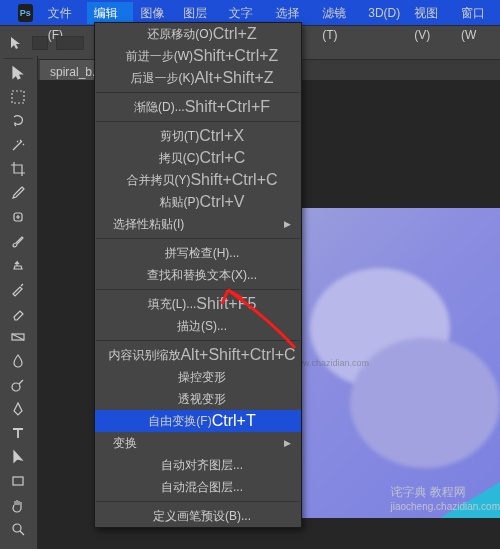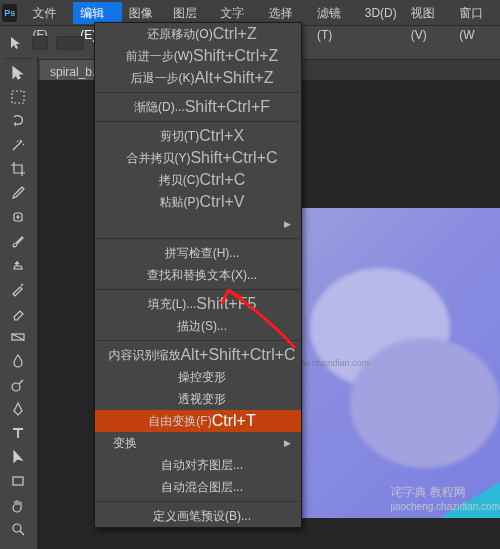--- a/index.html
+++ b/index.html
@@ -1,17 +1,17 @@
 <!DOCTYPE html>
 <html><head>
 <meta charset="utf-8">
 <style>
 *{margin:0;padding:0;box-sizing:border-box;font-family:"Microsoft YaHei",sans-serif;font-size:12px;color:#ccc;-webkit-font-smoothing:antialiased}
 body{background:#535353;width:500px;height:549px;overflow:hidden;position:relative}
-.menubar{background:#404040;height:26px;display:flex;align-items:center;padding-left:2px;border-bottom:1px solid #2a2a2a}
+.menubar{background:#1d4ed8;height:26px;display:flex;align-items:center;padding-left:18px;border-bottom:1px solid #2a2a2a}
 .menubar .ps-logo{width:18px;height:18px;background:#1f1f1f;border-radius:3px;margin-right:8px;display:flex;align-items:center;justify-content:center;color:#5fb3e6;font-size:9px;font-weight:bold}
 .menubar .mitem{padding:0 7px;height:22px;line-height:22px;cursor:default}
 .menubar .mitem.open{background:#1473e6;color:#fff}
 .optbar{background:#454545;height:34px;border-bottom:1px solid #2a2a2a;display:flex;align-items:center;padding-left:8px;gap:8px}
 .optbar .cursor-ico{width:16px;height:16px}
 .optbar .sw{width:16px;height:14px;border:1px solid #333;background:#3a3a3a}
 .tabstrip{background:#3a3a3a;height:24px;display:flex;align-items:center;padding-left:40px}
 .tabstrip .tab{background:#535353;height:24px;padding:0 10px;line-height:24px;color:#bbb;font-size:11px;border-right:1px solid #2a2a2a}
 .tabstrip .tab .x{margin-left:8px;color:#999}
 .workspace{position:absolute;left:38px;top:80px;right:0;bottom:0;background:#262626}
@@ -22,21 +22,21 @@
 .canvas .wm1{position:absolute;bottom:6px;right:0;color:#fff;font-size:10px;opacity:.85}
 .canvas .wm2{position:absolute;left:10px;top:150px;color:#555;font-size:9px;opacity:.45}
 .canvas .tri{position:absolute;right:0;bottom:0;width:0;height:0;border-left:60px solid transparent;border-bottom:36px solid #2bb9d9}
 .toolstrip{position:absolute;left:0;top:56px;width:38px;bottom:0;background:#454545;border-right:1px solid #2a2a2a}
 .toolstrip .tool{width:36px;height:24px;display:flex;align-items:center;justify-content:center;color:#ccc;position:relative}
 .toolstrip .tool svg{width:16px;height:16px;stroke:#ccc;fill:none;stroke-width:1.2}
 .toolstrip .sep{height:1px;background:#333;margin:2px 4px}
 .dropdown{position:absolute;left:94px;top:22px;width:208px;background:#454545;border:1px solid #1a1a1a;box-shadow:2px 3px 6px rgba(0,0,0,.5);z-index:50}
 .dropdown .di{height:22px;display:flex;align-items:center;padding:0 10px 0 18px;justify-content:center;cursor:default}
 .dropdown .di.disabled{color:#7a7a7a}
-.dropdown .di.hl{background:#c2410c;color:#fff}
+.dropdown .di.hl{background:#1d4ed8;color:#fff}
 .dropdown .di.hl .sc{color:#fff}
 .dropdown .di .lbl{white-space:nowrap}
 .dropdown .di .sc{color:#bbb;font-size:16px}
 .dropdown .di .arr{font-size:9px;color:#bbb;margin-left:auto}
 .dropdown .dsep{height:1px;background:#333;margin:3px 1px}
 .arrow{position:absolute;left:210px;top:280px;width:90px;height:70px;z-index:60;pointer-events:none}
 .bottom-text{position:absolute;left:122px;top:487px;color:#1f1f1f;font-size:22px;font-weight:500;letter-spacing:1px;z-index:40;opacity:.55}
 </style>
 </head>
 <body>
@@ -208,32 +208,33 @@
     <div class="di disabled">
       <span class="lbl">渐隐(D)...</span>
       <span class="sc">Shift+Ctrl+F</span>
     </div>
     <div class="dsep"></div>
     <div class="di">
       <span class="lbl">剪切(T)</span>
       <span class="sc">Ctrl+X</span>
     </div>
     <div class="di">
+      <span class="lbl">拷贝(C)</span>
+      <span class="sc">Ctrl+C</span>
+    </div>
+    <div class="di">
       <span class="lbl">合并拷贝(Y)</span>
       <span class="sc">Shift+Ctrl+C</span>
     </div>
     <div class="di">
-      <span class="lbl">拷贝(C)</span>
-      <span class="sc">Ctrl+C</span>
-    </div>
-    <div class="di">
       <span class="lbl">粘贴(P)</span>
       <span class="sc">Ctrl+V</span>
     </div>
     <div class="di">
+      <span class="lbl">选择性粘贴(I)</span>
       <span class="arr">▶</span>
     </div>
     <div class="dsep"></div>
     <div class="di disabled">
       <span class="lbl">拼写检查(H)...</span>
     </div>
     <div class="di disabled">
       <span class="lbl">查找和替换文本(X)...</span>
     </div>
     <div class="dsep"></div>

